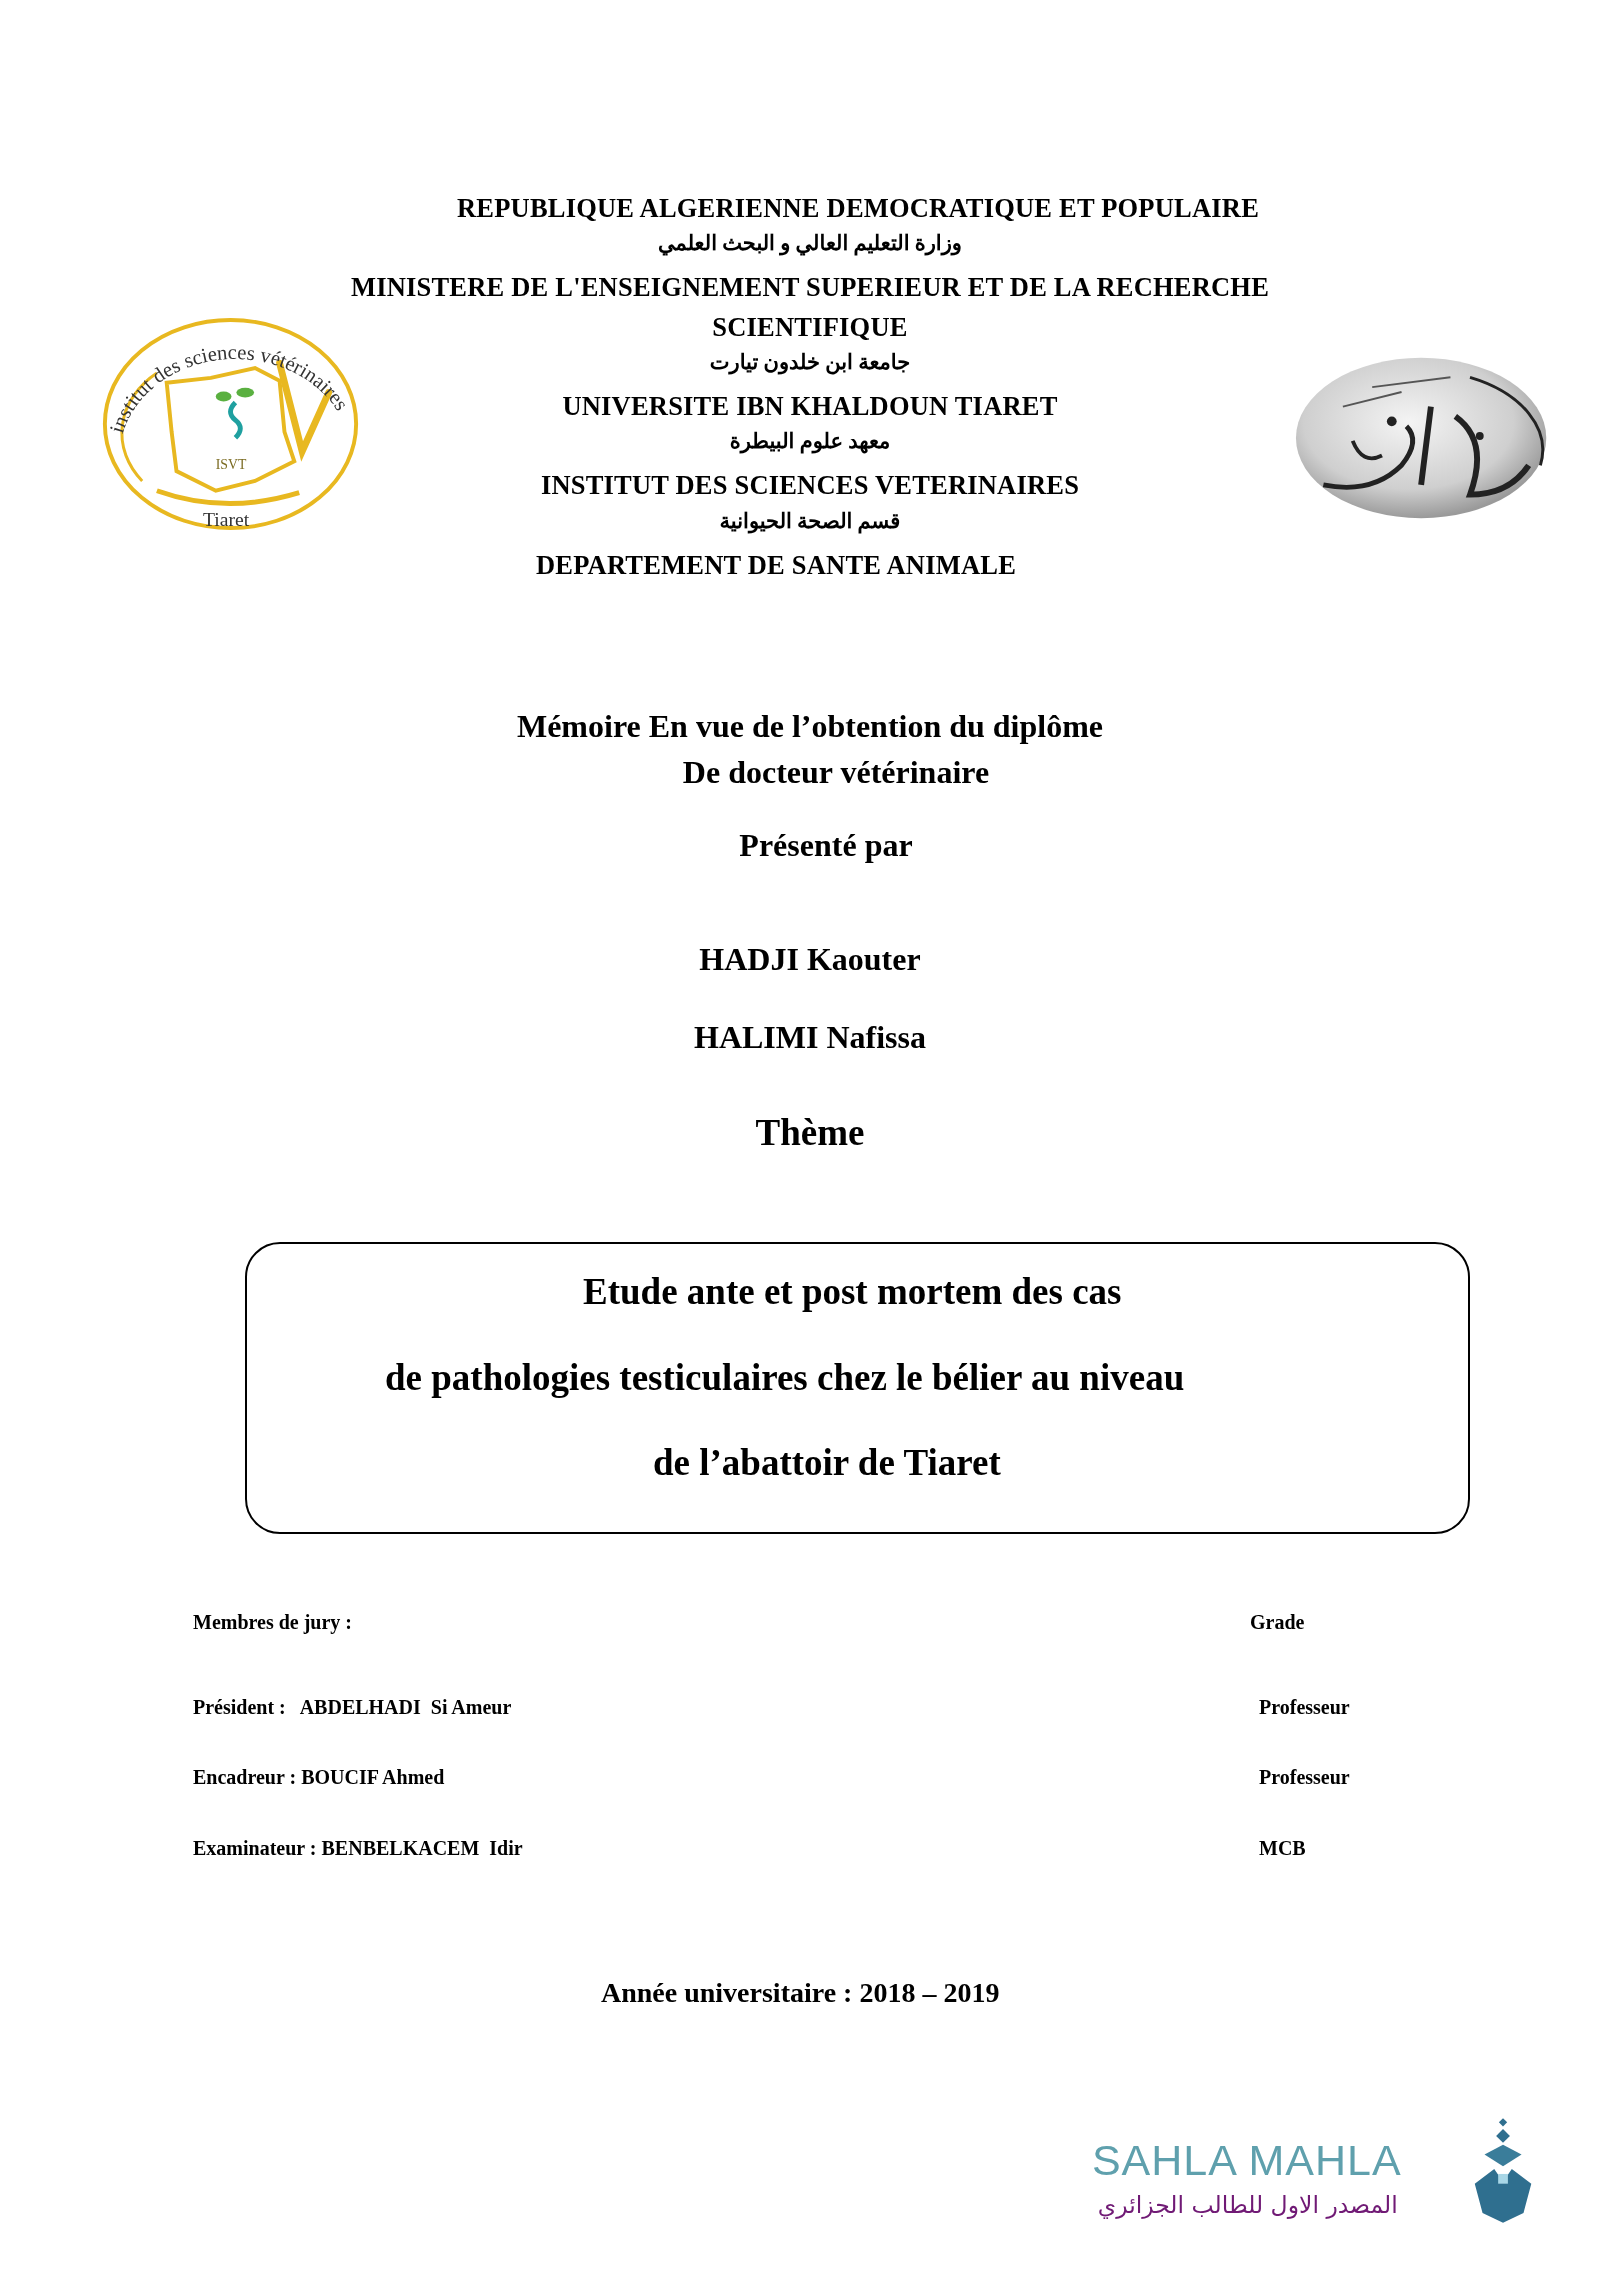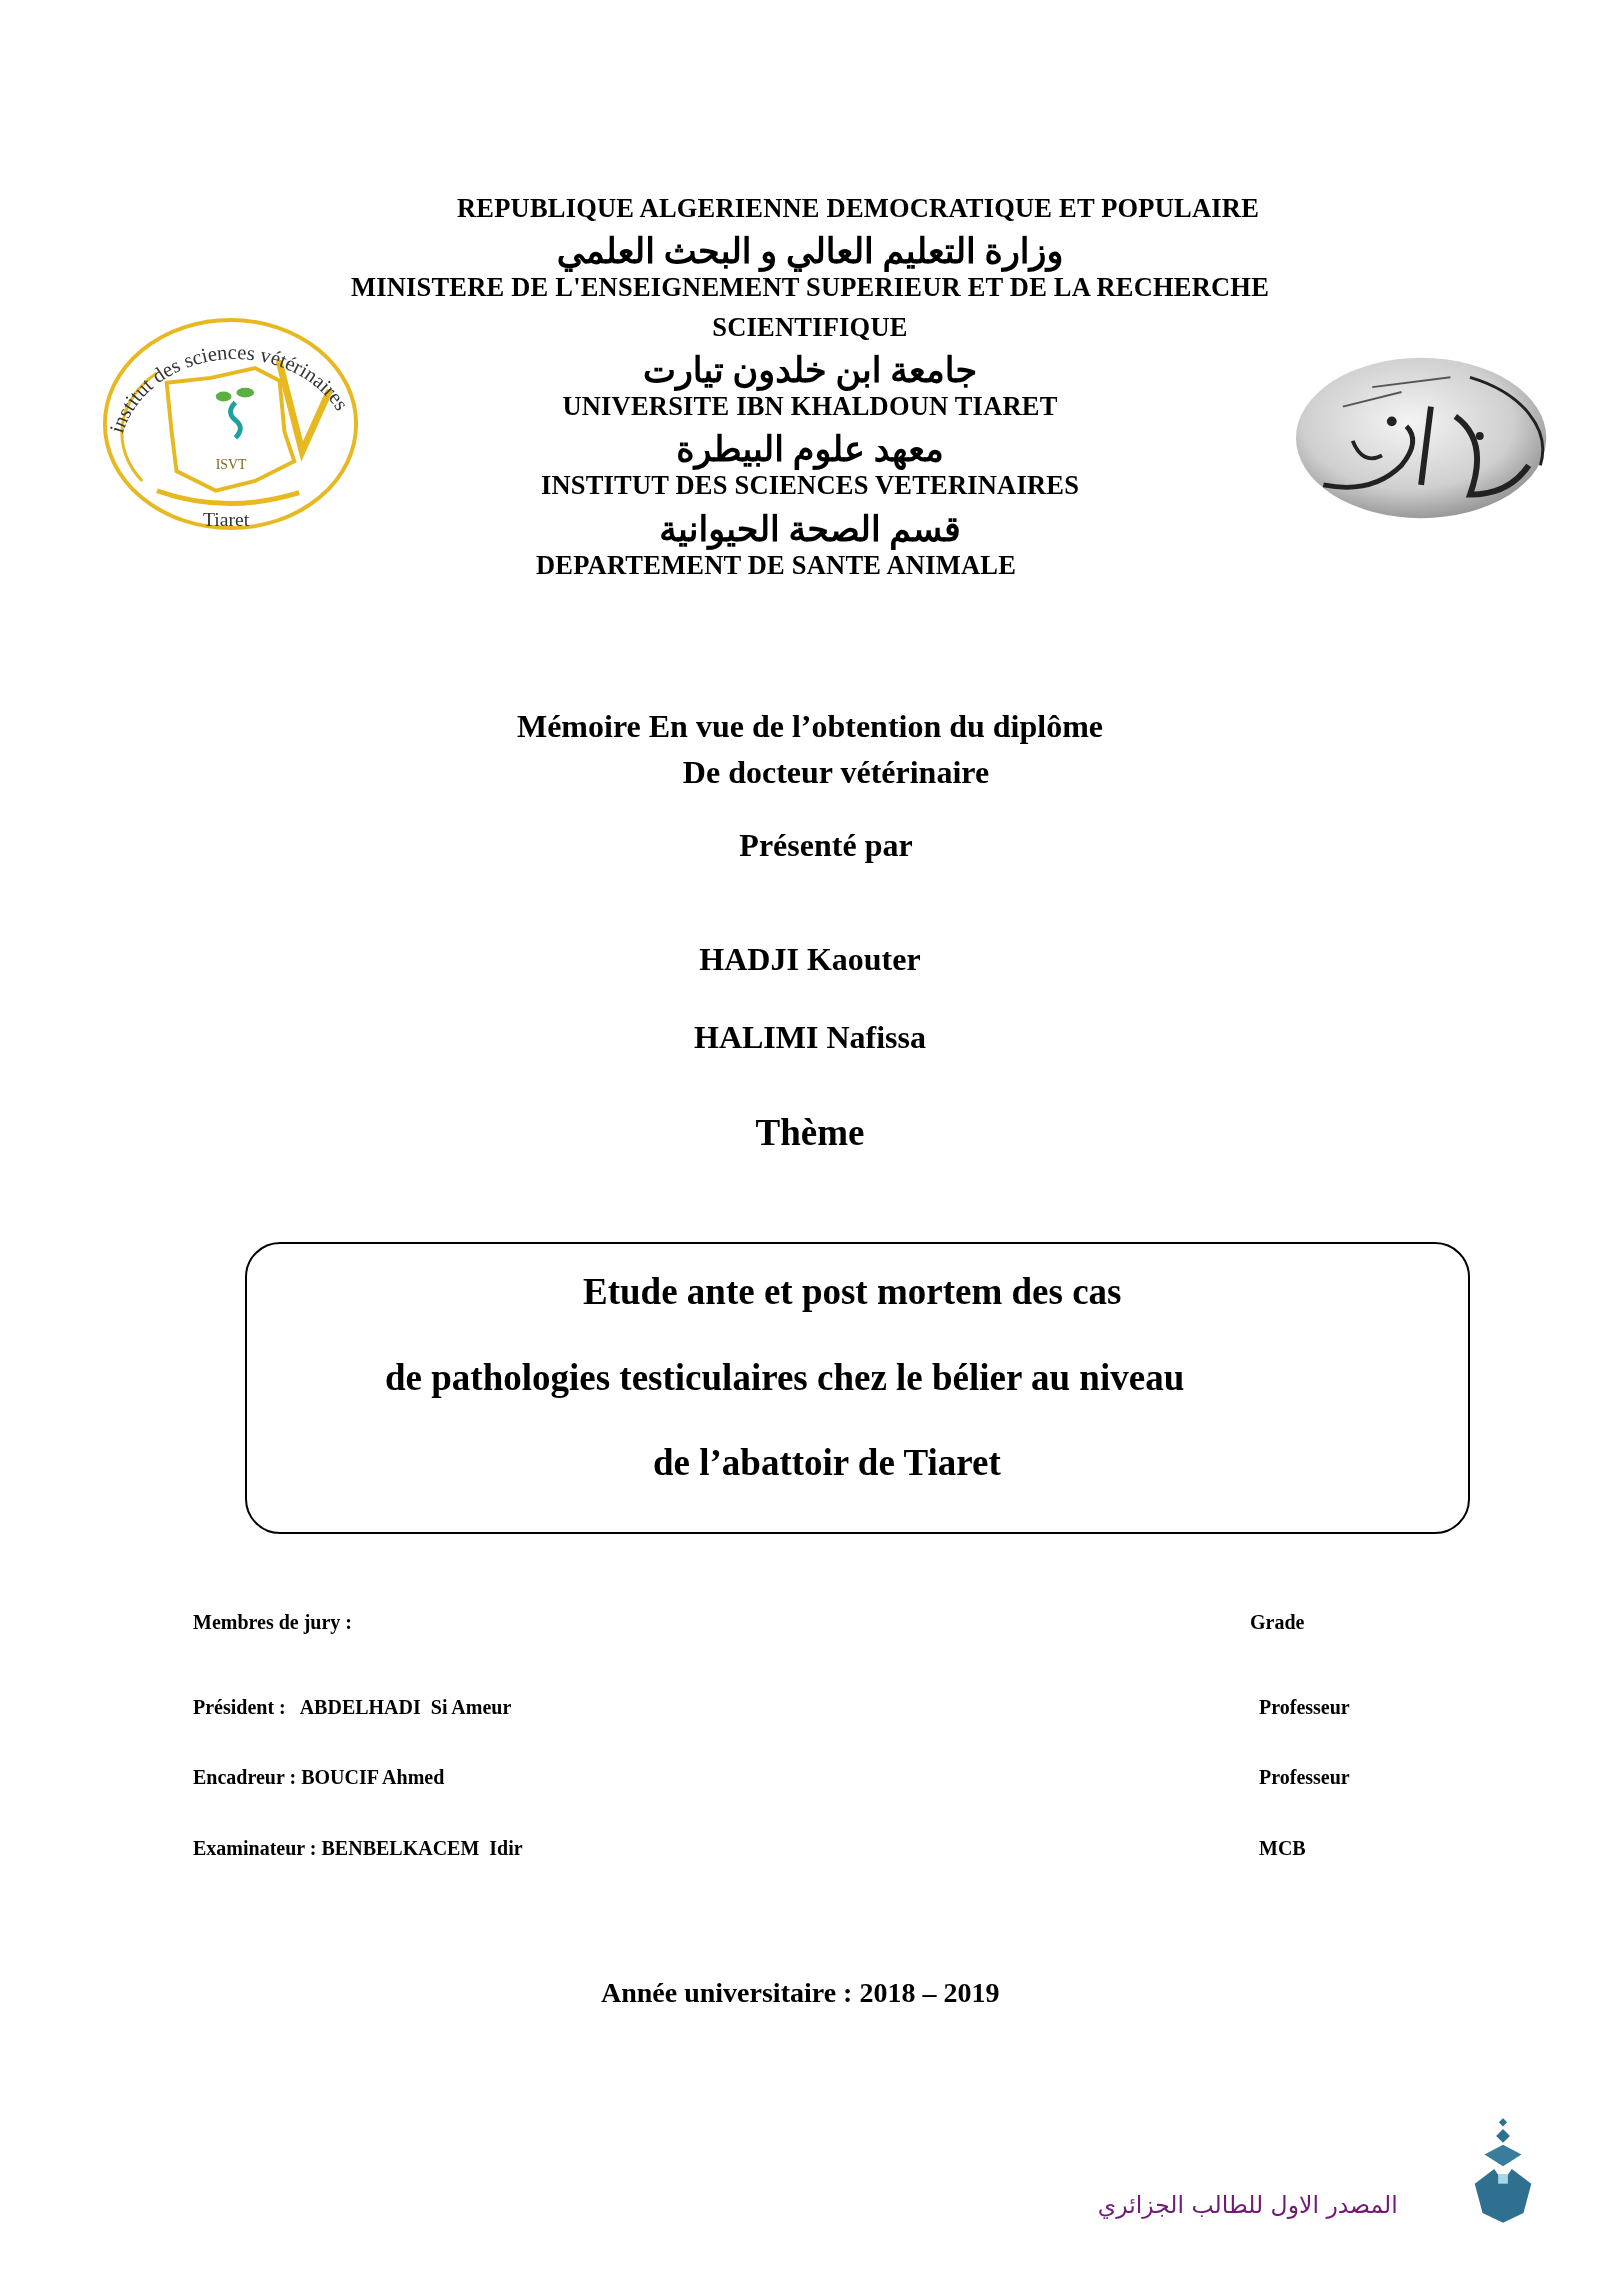--- a/index.html
+++ b/index.html
@@ -1,21 +1,21 @@
 <!DOCTYPE html>
 <html><head>
 <meta charset="utf-8">
 <style>
   html, body { margin: 0; padding: 0; background: #ffffff; }
   body { width: 1620px; height: 2293px; position: relative; overflow: hidden;
          font-family: "Liberation Serif", "DejaVu Serif", serif; color: #000; }
   .abs { position: absolute; }
   .center-line { position: absolute; left: 0; width: 1620px; text-align: center; font-weight: bold; white-space: nowrap; }
   .hdr { font-size: 26.5px; letter-spacing: 0.2px; }
-  .hdr-ar { font-size: 35px; direction: rtl; text-align: center; }
+  .hdr-ar { font-size: 21px; direction: rtl; text-align: center; }
   .sub { font-size: 32px; }
   .title-box { position: absolute; left: 245px; top: 1242px; width: 1225px; height: 292px;
                border: 2.9px solid #000; border-radius: 35px; box-sizing: border-box; }
   .title-line { position: absolute; font-size: 37px; font-weight: bold; white-space: nowrap; }
   .jury { position: absolute; font-size: 20px; font-weight: bold; white-space: nowrap; }
   .logo-left { position: absolute; left: 98px; top: 314px; width: 265px; height: 221px; }
   .logo-right { position: absolute; left: 1284px; top: 348px; width: 284px; height: 176px; }
   .sahla { position: absolute; left: 1088px; top: 2107px; width: 461px; height: 127px; }
   .sahla-text { position: absolute; left: 3.9px; top: 29px; font-family: "Liberation Sans", "DejaVu Sans", sans-serif;
                 font-size: 43px; color: #5fa0ad; letter-spacing: 1px; white-space: nowrap; }
@@ -99,20 +99,21 @@
 
 <div class="jury" style="left:193px; top:1766px; white-space:pre;">Encadreur : BOUCIF Ahmed</div>
 <div class="jury" style="left:1259px; top:1766px;">Professeur</div>
 
 <div class="jury" style="left:193px; top:1837px; white-space:pre;">Examinateur : BENBELKACEM  Idir</div>
 <div class="jury" style="left:1259px; top:1837px;">MCB</div>
 
 <div class="center-line" style="top:1977px; font-size:28px; left:-9.8px;">Année universitaire : 2018 – 2019</div>
 
 <div class="sahla">
+  <div class="sahla-text">SAHLA MAHLA</div>
   <div class="sahla-ar">المصدر الاول للطالب الجزائري</div>
   <svg class="abs" style="left:377px; top:7.8px;" width="78" height="113" viewBox="0 0 80 115">
     <rect x="36" y="4" width="6" height="6" transform="rotate(45 39 7)" fill="#2f6f8f"></rect>
     <rect x="34" y="16" width="10" height="10" transform="rotate(45 39 21)" fill="#2f6f8f"></rect>
     <path d="M 20 40 L 39 30 L 58 40 L 39 52 Z" fill="#3a7d9a"></path>
     <path d="M 10 70 L 30 55 L 39 68 L 48 55 L 68 70 L 60 100 L 39 110 L 18 100 Z" fill="#2f6f8f"></path>
     <rect x="34" y="60" width="10" height="10" fill="#a8d6e6"></rect>
   </svg>
 </div>
 

